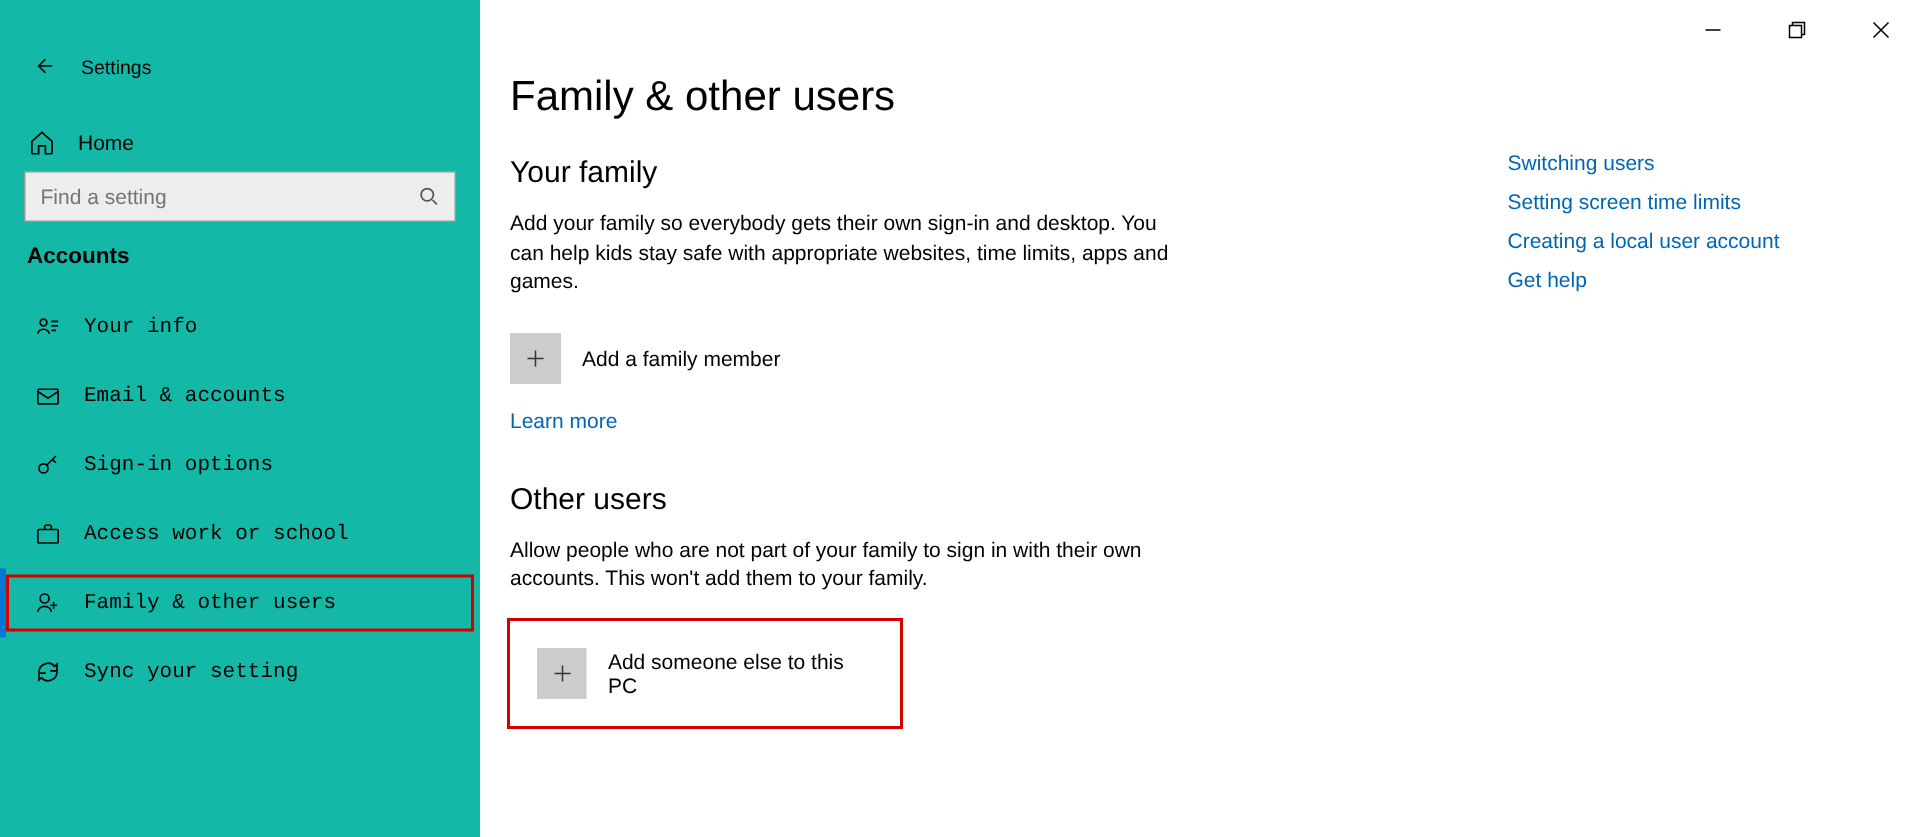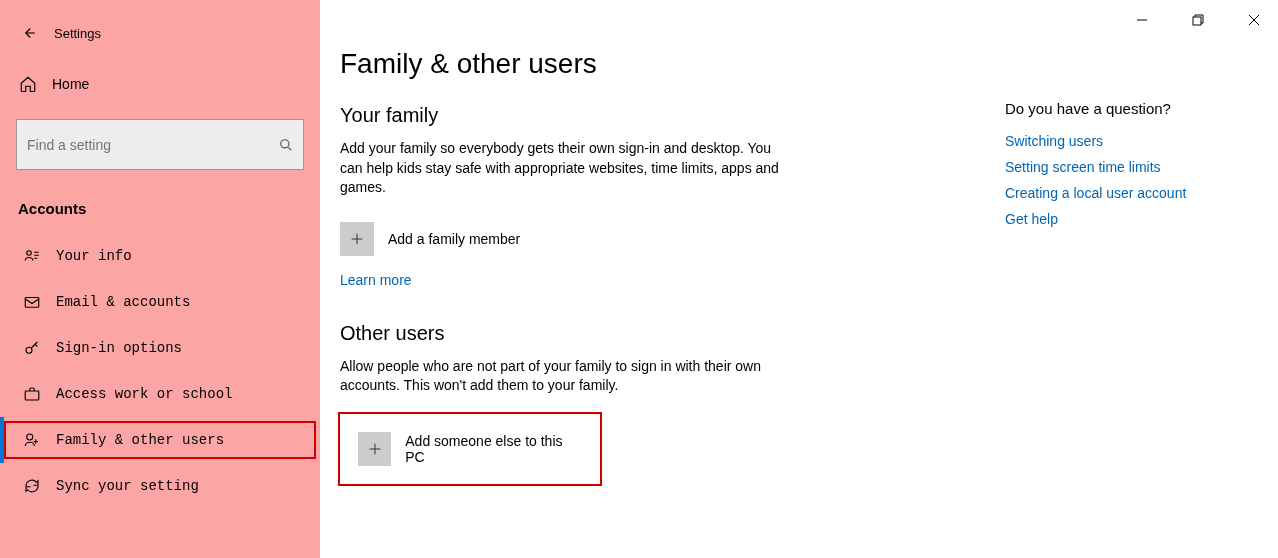--- a/index.html
+++ b/index.html
@@ -11,22 +11,22 @@
     width: 1278px;
     height: 558px;
     overflow: hidden;
     position: relative;
   }
   .sidebar {
     position: absolute;
     left: 0; top: 0;
     width: 320px;
     height: 558px;
-    background: #fca5a5;
-    padding-top: 13px;
+    background: #14b8a6;
+    padding-top: 24px;
   }
   .titlebar {
     display: flex;
     align-items: center;
     height: 40px;
     padding-left: 8px;
   }
   .back-btn {
     width: 40px; height: 40px;
     display: flex; align-items: center; justify-content: center;
@@ -40,22 +40,22 @@
   }
   .home-row {
     display: flex;
     align-items: center;
     padding: 10px 18px;
     margin-top: 12px;
     cursor: pointer;
   }
   .home-row .icon, .nav-item .icon { width: 20px; display:inline-flex; align-items:center; justify-content:center; margin-right:14px; }
   .search-box {
-    margin: 16px 16px;
-    height: 51px;
+    margin: 0 16px;
+    height: 34px;
     border: 1px solid #999;
     background: #ededed;
     display: flex;
     align-items: center;
     padding: 0 10px;
     justify-content: space-between;
   }
   .search-box input {
     border: none; background: transparent; outline: none;
     font-size: 14px; width: 85%;
@@ -280,21 +280,20 @@
     <div class="plus-box">
       <svg width="16" height="16" viewBox="0 0 24 24" fill="none" stroke="#333" stroke-width="1.5">
           <path d="M12 4v16M4 12h16"></path>
         </svg>
     </div>
     <span>Add someone else to this PC</span>
   </div>
 </div>
 
 <div class="right-pane">
-  <h3>Do you have a question?</h3>
   <a>Switching users</a>
   <a>Setting screen time limits</a>
   <a>Creating a local user account</a>
   <a>Get help</a>
 </div>
 
 <div class="window-controls">
   <div>
     <svg width="12" height="12" viewBox="0 0 12 12" stroke="#000" stroke-width="1">
         <path d="M1 6h10"></path>

